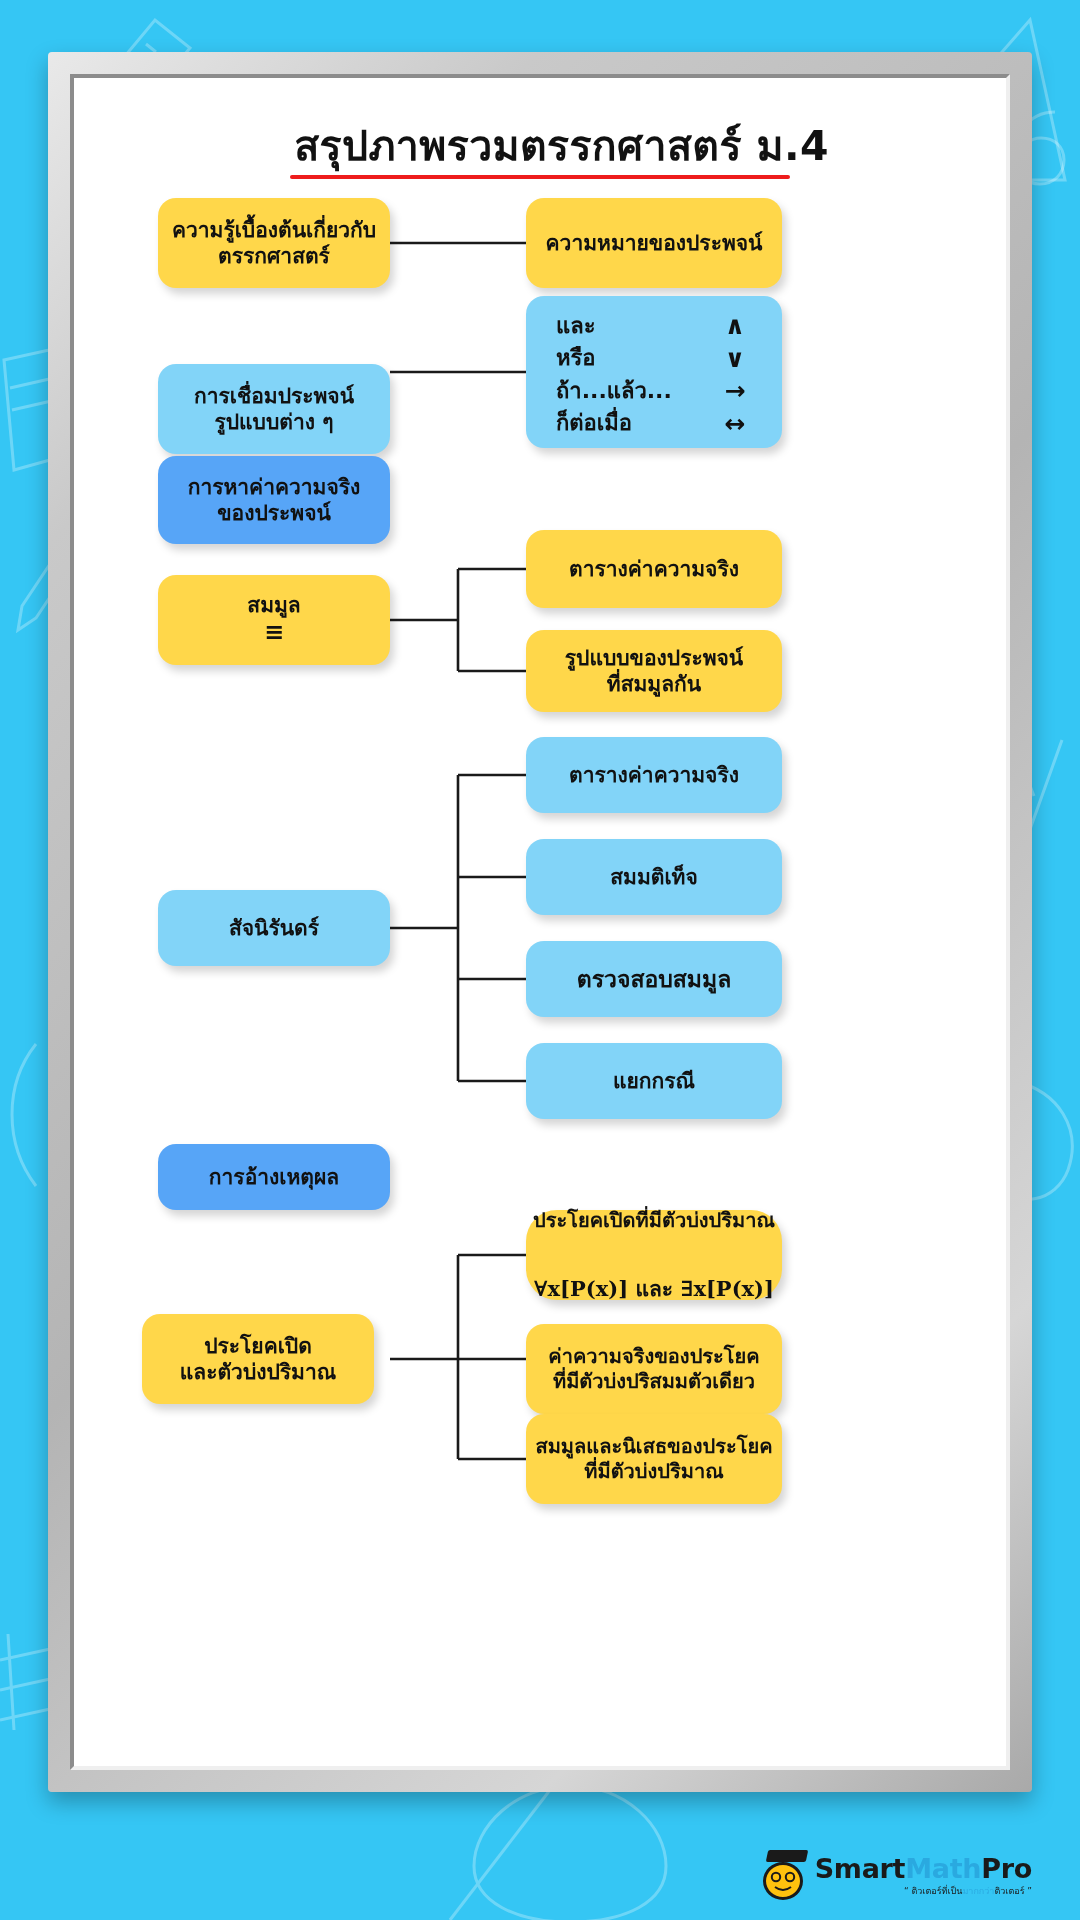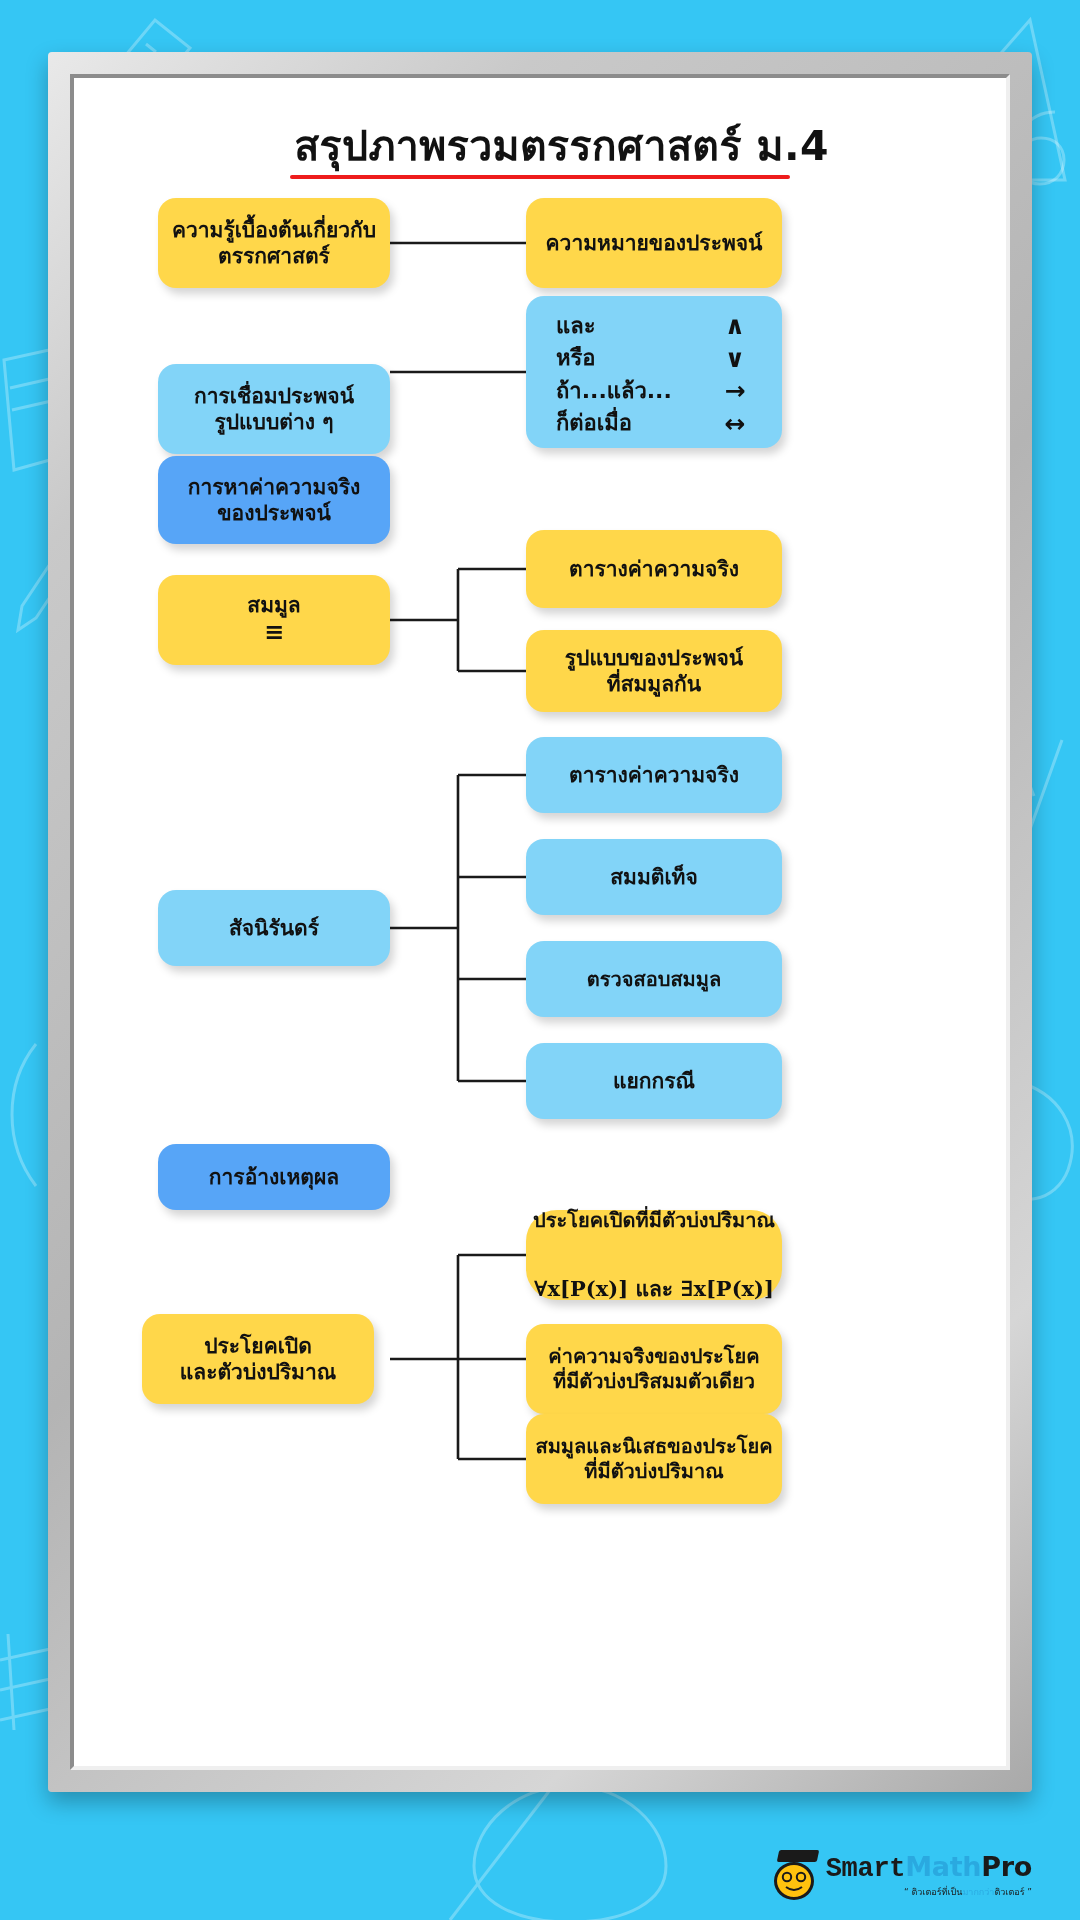--- a/index.html
+++ b/index.html
@@ -85,21 +85,21 @@
   #logo-mark{position:relative;width:52px;height:52px;}
   #logo-face{
     position:absolute;left:6px;top:12px;width:40px;height:38px;border-radius:50%;
     background:#ffc20e;border:3px solid #1a1a1a;box-sizing:border-box;
   }
   #logo-cap{
     position:absolute;left:10px;top:0px;width:40px;height:12px;background:#1a1a1a;
     transform:skewX(-12deg);border-radius:2px;
   }
   #logo-text{font-size:27px;font-weight:bold;letter-spacing:-.3px;line-height:1;}
-  #logo-text .smart{color:#1a1a1a;font-family:Liberation Mono, monospace;}
+  #logo-text .smart{color:#1a1a1a;}
   #logo-text .math{color:#2aa9e0;}
   #logo-text .pro{color:#1a1a1a;}
   #logo-tag{font-size:9px;color:#1a1a1a;text-align:right;margin-top:2px;}
   #logo-tag .hl{color:#2aa9e0;}
   #logo-col{display:flex;flex-direction:column;}
 </style>
 </head>
 <body>
 
 <div id="bg-doodles">
@@ -225,21 +225,21 @@
 
     <div class="node lblue" style="left:84px;top:812px;width:232px;height:76px;font-size:21px;">
       <span class="ln">สัจนิรันดร์</span>
     </div>
     <div class="node lblue" style="left:452px;top:659px;width:256px;height:76px;font-size:21px;">
       <span class="ln">ตารางค่าความจริง</span>
     </div>
     <div class="node lblue" style="left:452px;top:761px;width:256px;height:76px;font-size:21px;">
       <span class="ln">สมมติเท็จ</span>
     </div>
-    <div class="node lblue" style="left:452px;top:863px;width:256px;height:76px;font-size:20px;">
+    <div class="node lblue" style="left:452px;top:863px;width:256px;height:76px;font-size:23px;">
       <span class="ln">ตรวจสอบสมมูล</span>
     </div>
     <div class="node lblue" style="left:452px;top:965px;width:256px;height:76px;font-size:21px;">
       <span class="ln">แยกกรณี</span>
     </div>
 
     <div class="node dblue" style="left:84px;top:1066px;width:232px;height:66px;font-size:21px;">
       <span class="ln">การอ้างเหตุผล</span>
     </div>
 

